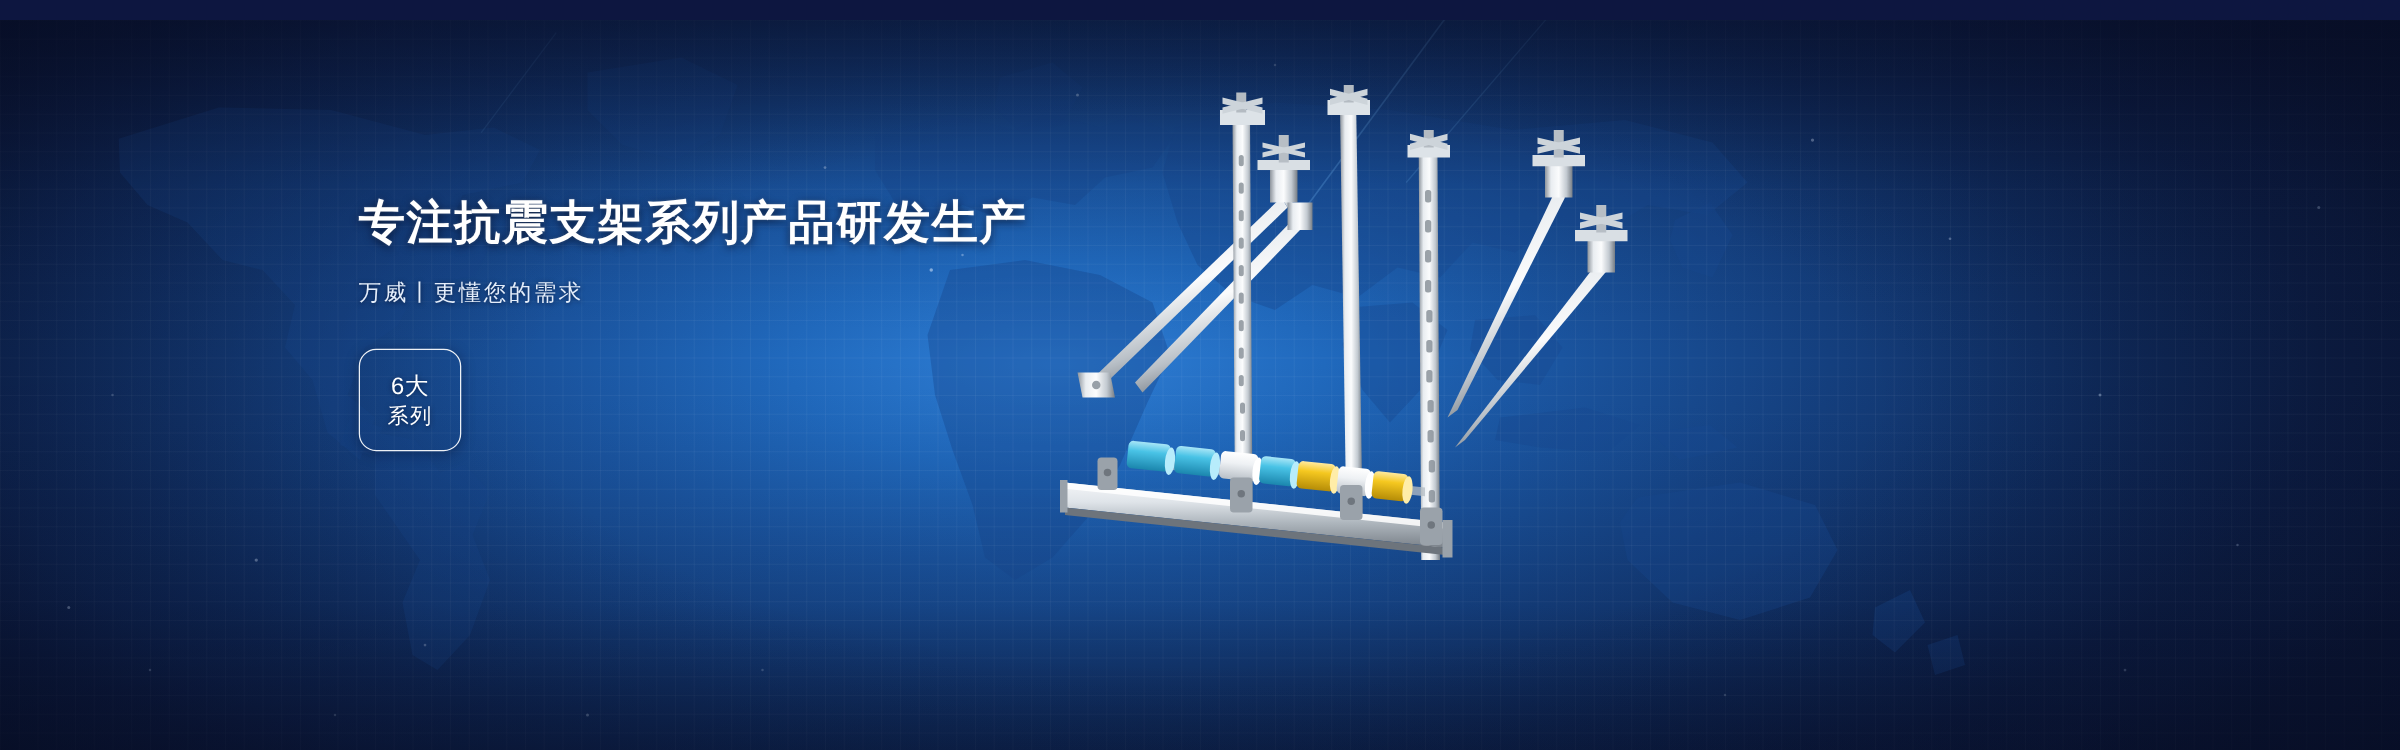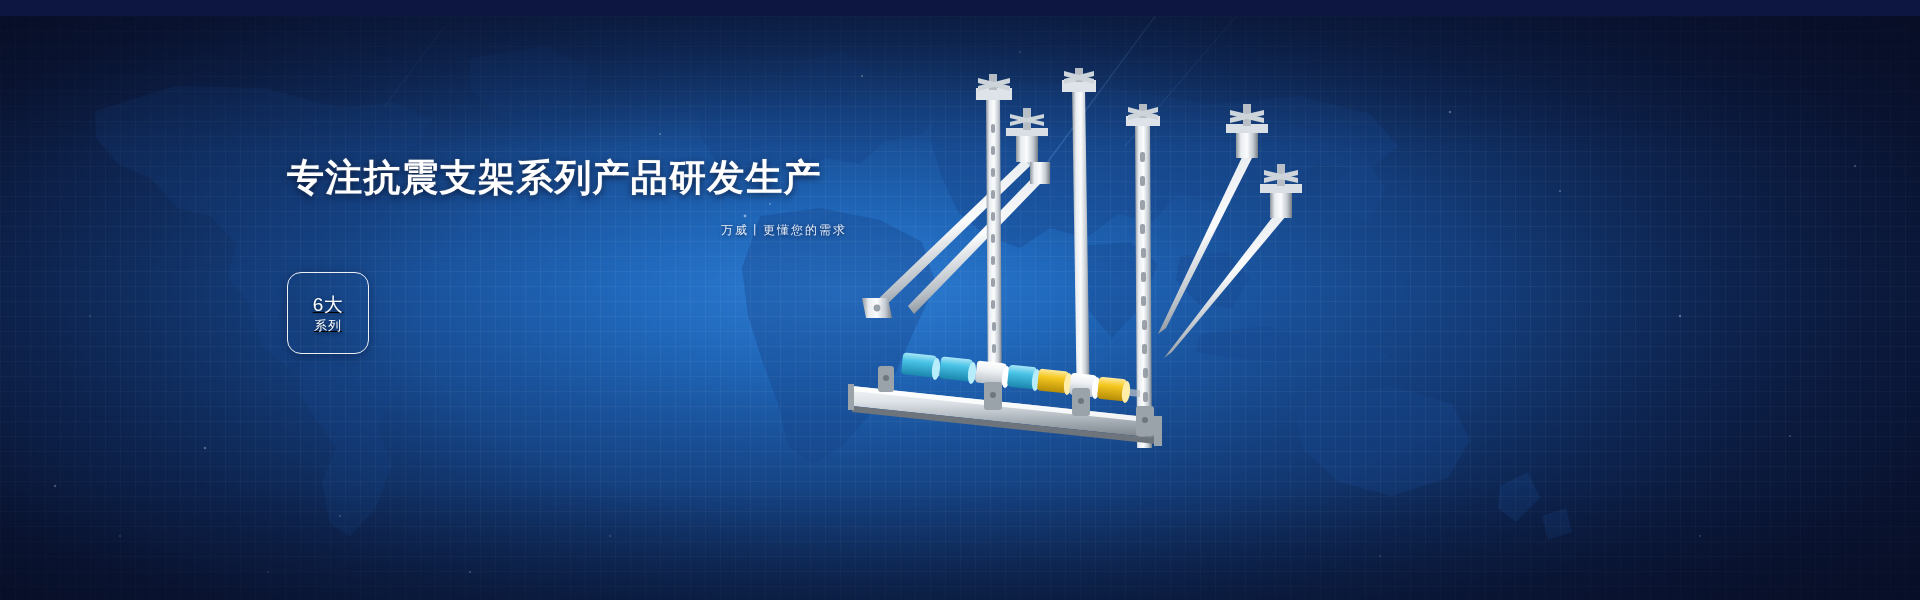--- a/index.html
+++ b/index.html
@@ -40,35 +40,34 @@
   .bg-rays{position:absolute;inset:0;opacity:.55;}
 
   
   .copy{position:absolute;left:287px;top:143px;width:560px;}
   .headline{
     font-size:37px;line-height:1;font-weight:bold;color:#ffffff;
     letter-spacing:1.2px;white-space:nowrap;
     text-shadow:0 2px 7px rgba(2,10,34,.75), 0 0 2px rgba(255,255,255,.25);
   }
   .subline{
-    margin-top:26px;font-size:12px;color:#e4edfa;letter-spacing:2px;
+    margin-top:26px;font-size:18px;color:#e4edfa;letter-spacing:2px;
     font-weight:normal;white-space:nowrap;
     text-shadow:0 1px 4px rgba(2,10,34,.7);
-    text-align:right;
-  }
-  .badges{display:flex;margin-top:33px;text-decoration:underline;}
+  }
+  .badges{display:flex;margin-top:33px;}
   .badge{
     width:80px;height:80px;border:1px solid rgba(255,255,255,.92);
     border-radius:14px;display:flex;flex-direction:column;
     align-items:center;justify-content:center;gap:5px;
     box-shadow:0 2px 10px rgba(3,12,38,.35);
   }
   .badge .l1{font-size:19px;color:#ffffff;line-height:1;letter-spacing:.5px;
     text-shadow:0 1px 4px rgba(2,10,34,.6);}
-  .badge .l2{font-size:13px;color:#ffffff;line-height:1;letter-spacing:1px;
+  .badge .l2{font-size:17px;color:#ffffff;line-height:1;letter-spacing:1px;
     text-shadow:0 1px 4px rgba(2,10,34,.6);}
 
   
   .product{position:absolute;left:840px;top:50px;width:500px;height:400px;}
 </style>
 </head>
 <body>
 
 <div class="banner">
 

